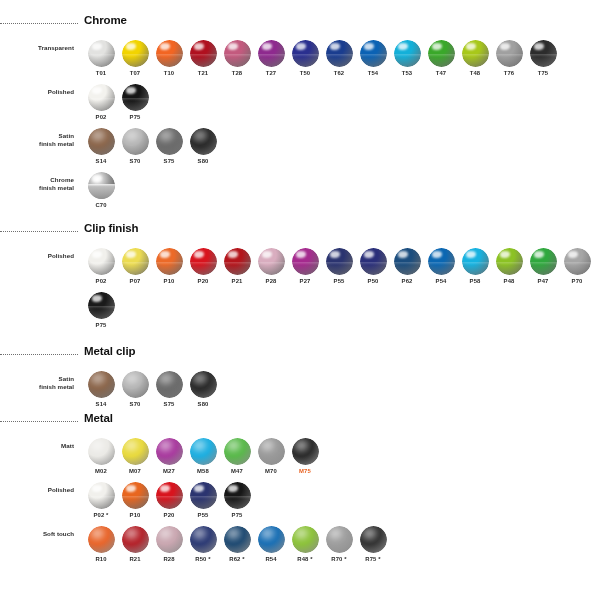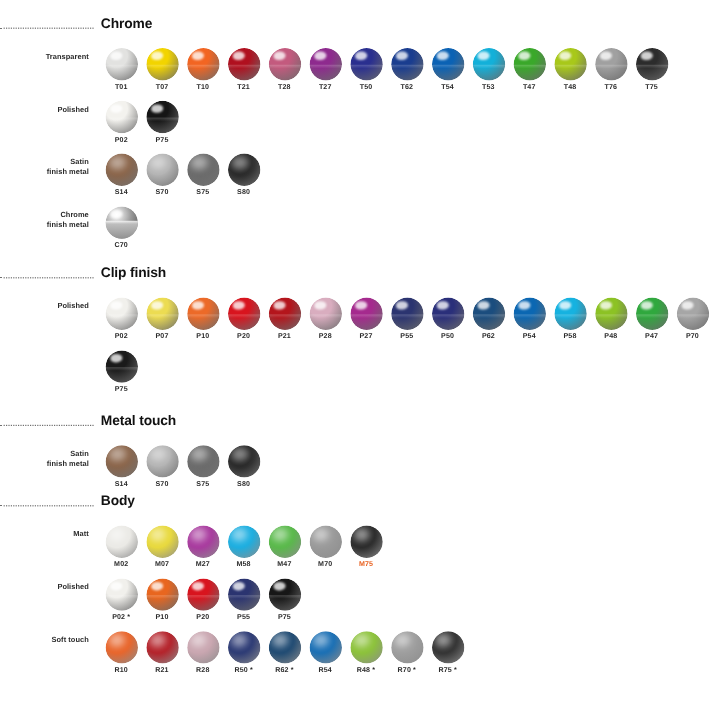--- a/index.html
+++ b/index.html
@@ -507,21 +507,21 @@
               <div class="spec"></div>
             </div>
             <div class="code">P75</div>
           </div>
         </div>
       </div>
     </div>
   <div class="section sec-metalclip">
       <div class="section-head">
         <div class="leader"></div>
-        <div class="section-title">Metal touch</div>
+        <div class="section-title">Metal clip</div>
       </div>
       <div class="row head-gap">
         <div class="row-label"><span>Satin</span><br><span>finish metal</span></div>
         <div class="swatches">
           <div class="swatch">
             <div class="ball satin">
               <div class="shade" style="background: radial-gradient(circle at 36% 28%, rgb(138, 100, 73) 0%, rgb(138, 100, 73) 38%, rgba(0, 0, 0, 0.55) 100%);"></div>
               <div class="spec"></div>
             </div>
             <div class="code">S14</div>
@@ -546,21 +546,21 @@
               <div class="spec"></div>
             </div>
             <div class="code">S80</div>
           </div>
         </div>
       </div>
     </div>
   <div class="section sec-body">
       <div class="section-head">
         <div class="leader"></div>
-        <div class="section-title">Body</div>
+        <div class="section-title">Metal</div>
       </div>
       <div class="row head-gap">
         <div class="row-label"><span>Matt</span></div>
         <div class="swatches">
           <div class="swatch">
             <div class="ball matt">
               <div class="shade" style="background: radial-gradient(circle at 34% 26%, rgb(235, 234, 230) 0%, rgb(235, 234, 230) 42%, rgba(0, 0, 0, 0.45) 100%);"></div>
               <div class="spec"></div>
             </div>
             <div class="code">M02</div>

